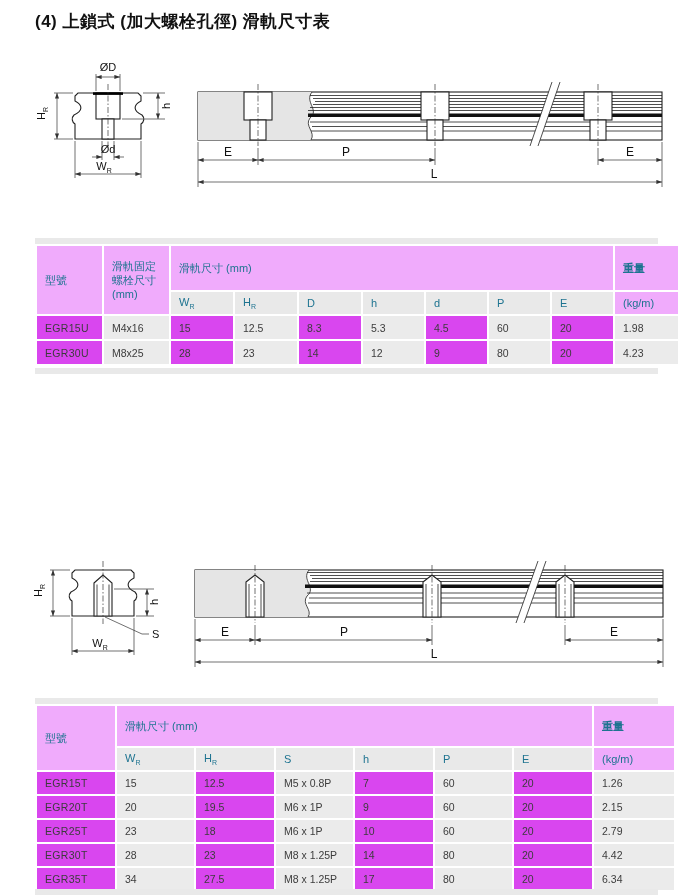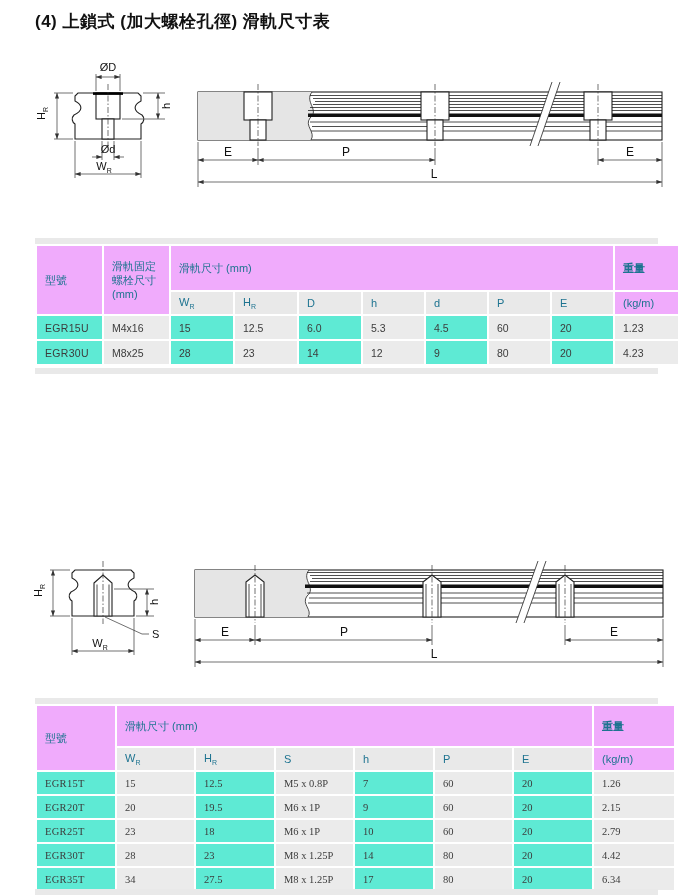--- a/index.html
+++ b/index.html
@@ -11,26 +11,26 @@
   
   .strip{position:absolute;width:623px;height:6px;background:#e9e9e9;}
   table.dim{position:absolute;left:35px;border-collapse:separate;border-spacing:2px;
             table-layout:fixed;background:#fff;}
   table.dim td,table.dim th{padding:0 0 0 8px;text-align:left;vertical-align:middle;
             font-weight:normal;overflow:hidden;white-space:nowrap;}
   .hd{background:#f0abfc;color:#1d7390;font-size:11px;}
   .hd3{line-height:14px;}
   .sub{background:#e9e9e9;color:#1d7390;font-size:11px;font-weight:bold;}
   .sub sub,.hd sub{font-size:7px;}
-  .cd{background:#5eead4;margin-left:24px;}
+  .cd{background:#d946ef;margin-left:24px;}
   .cl{background:#ebebeb;margin-left:24px;}
   .model{font-weight:bold;font-size:10.5px;color:#3c3c3c;letter-spacing:.3px;}
   .val{font-size:10.5px;color:#3c3c3c;}
   .rh1-4{height:44px;} .rh2{height:22px;} .rdata{height:23px;}
-  .rh1-5{height:40px;} .rdata5{height:22px;font-family:Liberation Serif, serif;}
+  .rh1-5{height:40px;} .rdata5{height:22px;}
   
   .oln{fill:#ffffff;stroke:#222;stroke-width:1.1;}
   .thin{stroke:#222;stroke-width:.8;fill:none;}
   .dim-l{stroke:#333;stroke-width:.7;fill:none;}
   .cl-l{stroke:#333;stroke-width:.7;fill:none;stroke-dasharray:6 2 1.5 2;}
   .gfill{fill:#e5e5e5;}
   .lbl{font-family:"Liberation Sans",sans-serif;font-size:12px;fill:#111;}
   .lbl2{font-family:"Liberation Sans",sans-serif;font-size:11px;fill:#111;}
   .subt{font-size:7px;}
 </style>
@@ -178,26 +178,26 @@
       <th class="sub">d</th>
       <th class="sub">P</th>
       <th class="sub">E</th>
       <th class="hd">(kg/m)</th>
     </tr>
     <tr class="rdata">
       <td class="cd model">EGR15U</td>
       <td class="cl val">M4x16</td>
       <td class="cd val">15</td>
       <td class="cl val">12.5</td>
-      <td class="cd val">6.0</td>
+      <td class="cd val">8.3</td>
       <td class="cl val">5.3</td>
       <td class="cd val">4.5</td>
       <td class="cl val">60</td>
       <td class="cd val">20</td>
-      <td class="cl val">1.23</td>
+      <td class="cl val">1.98</td>
     </tr>
     <tr class="rdata">
       <td class="cd model">EGR30U</td>
       <td class="cl val">M8x25</td>
       <td class="cd val">28</td>
       <td class="cl val">23</td>
       <td class="cd val">14</td>
       <td class="cl val">12</td>
       <td class="cd val">9</td>
       <td class="cl val">80</td>

